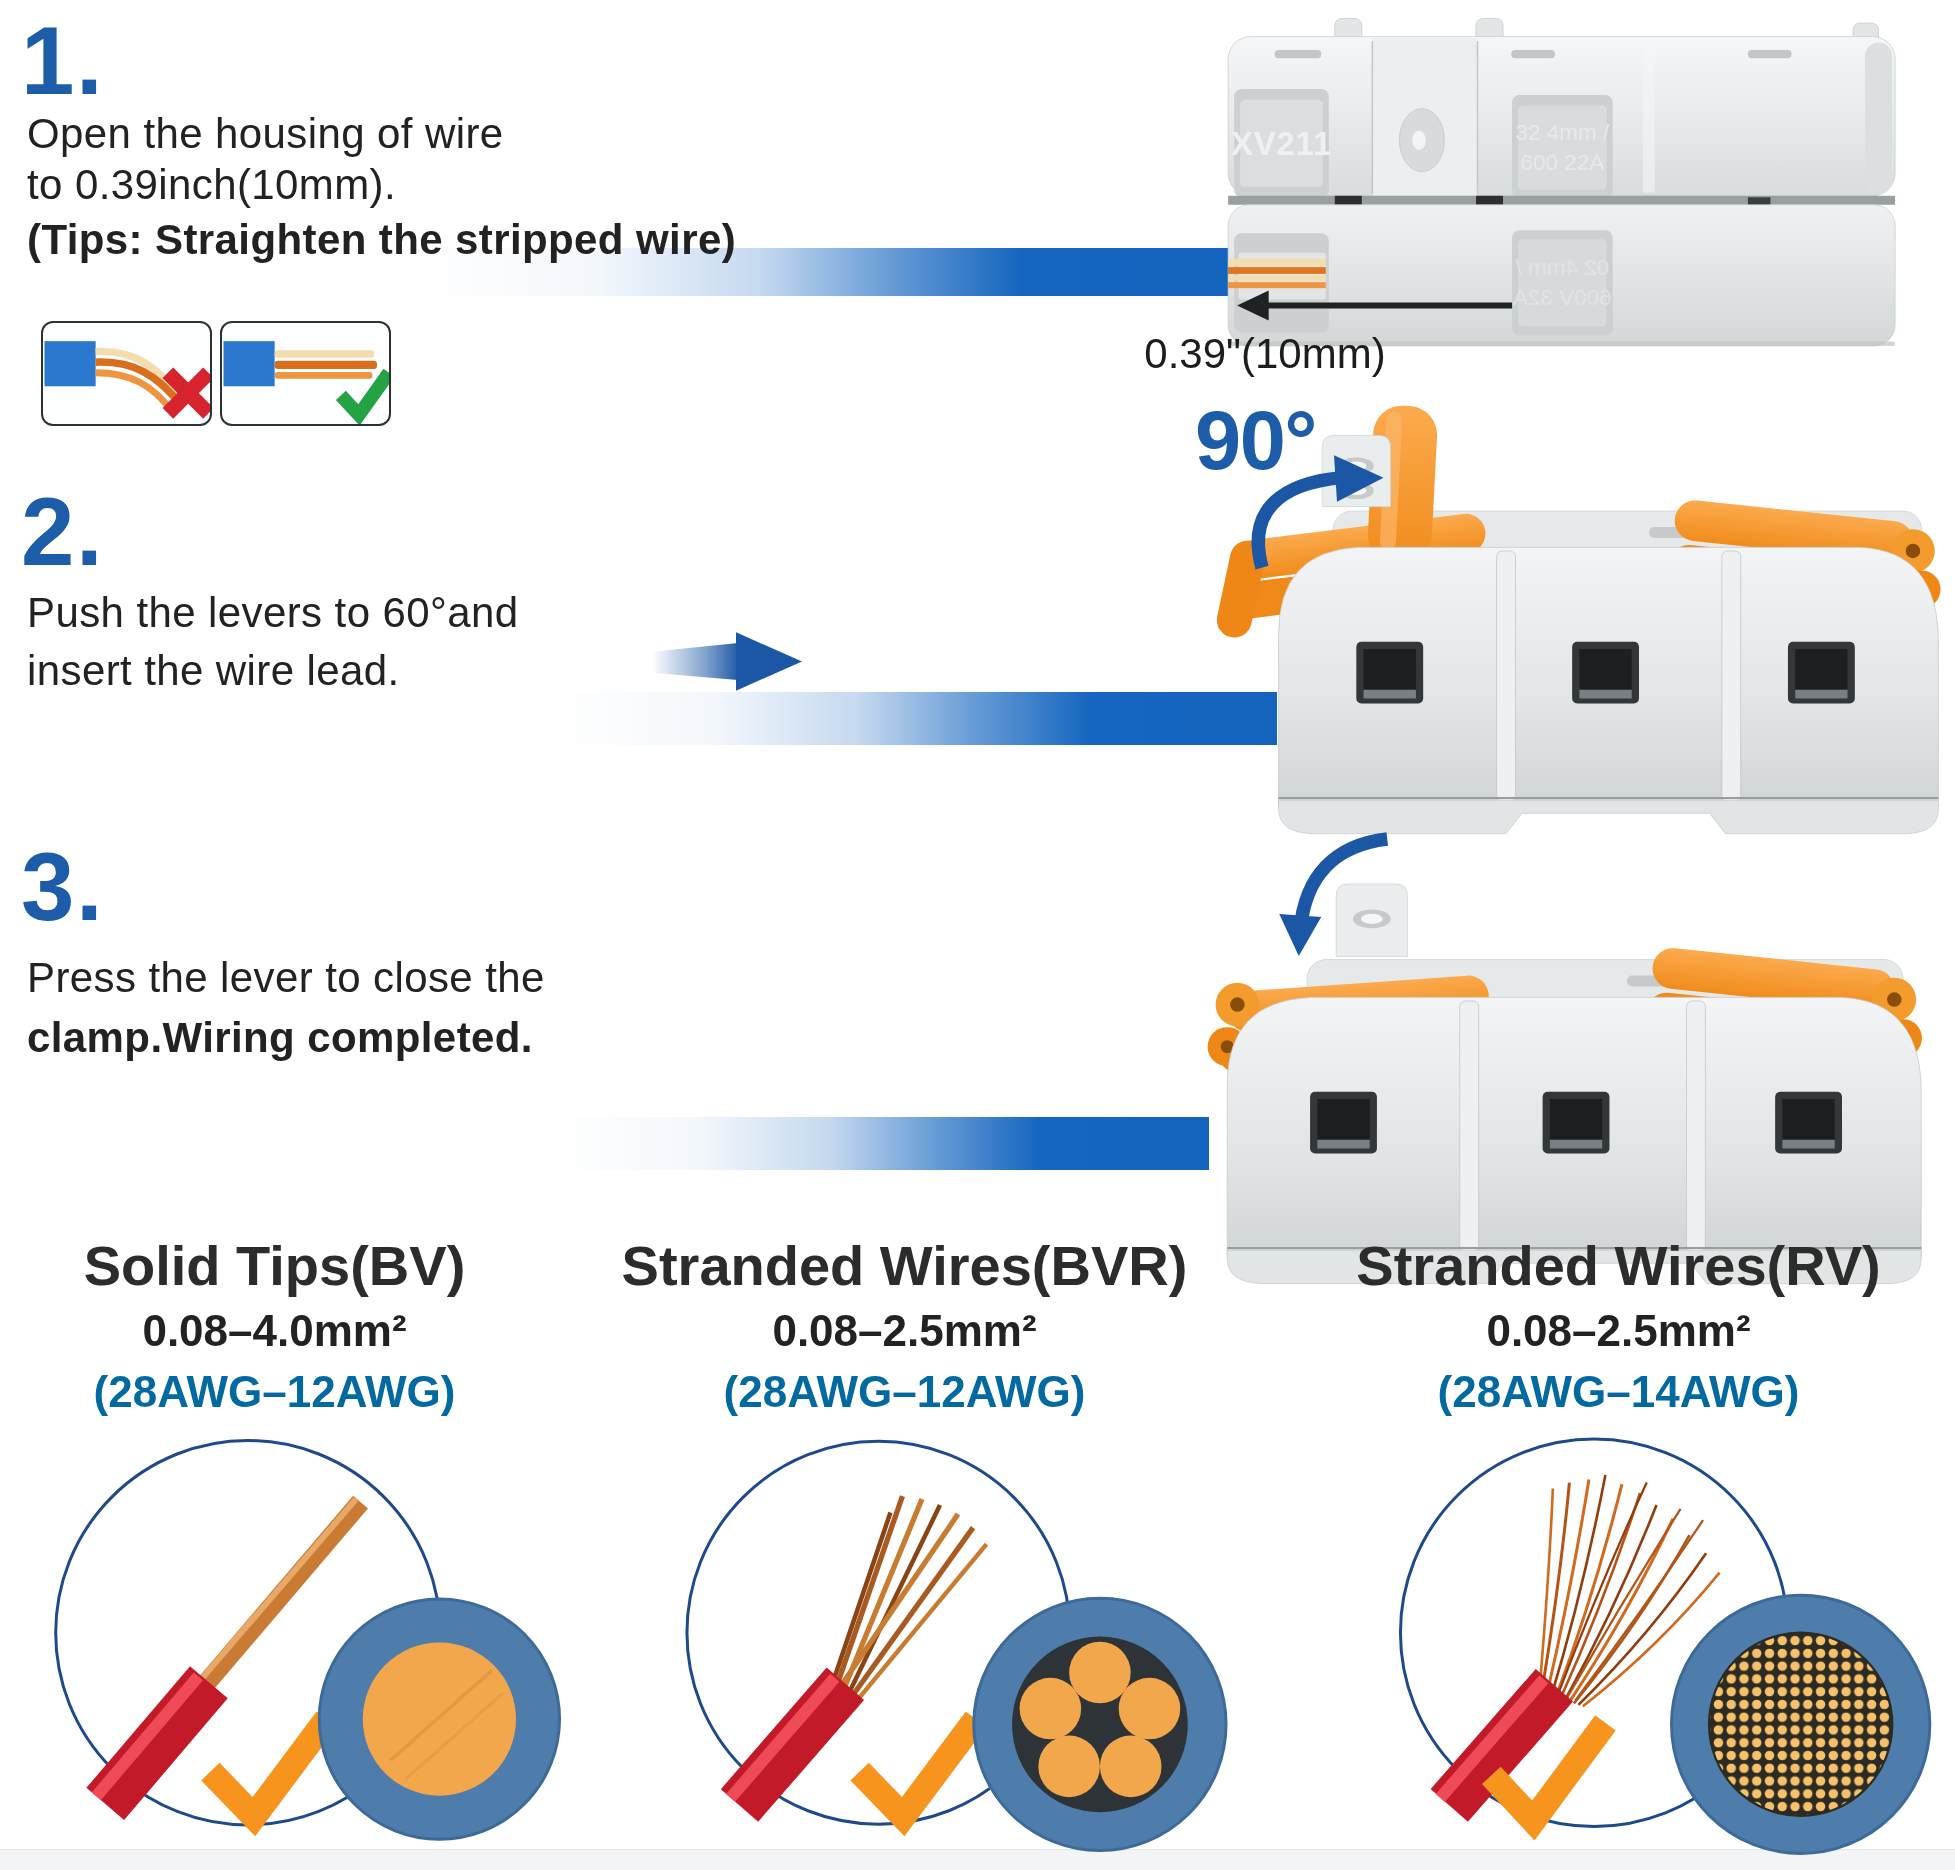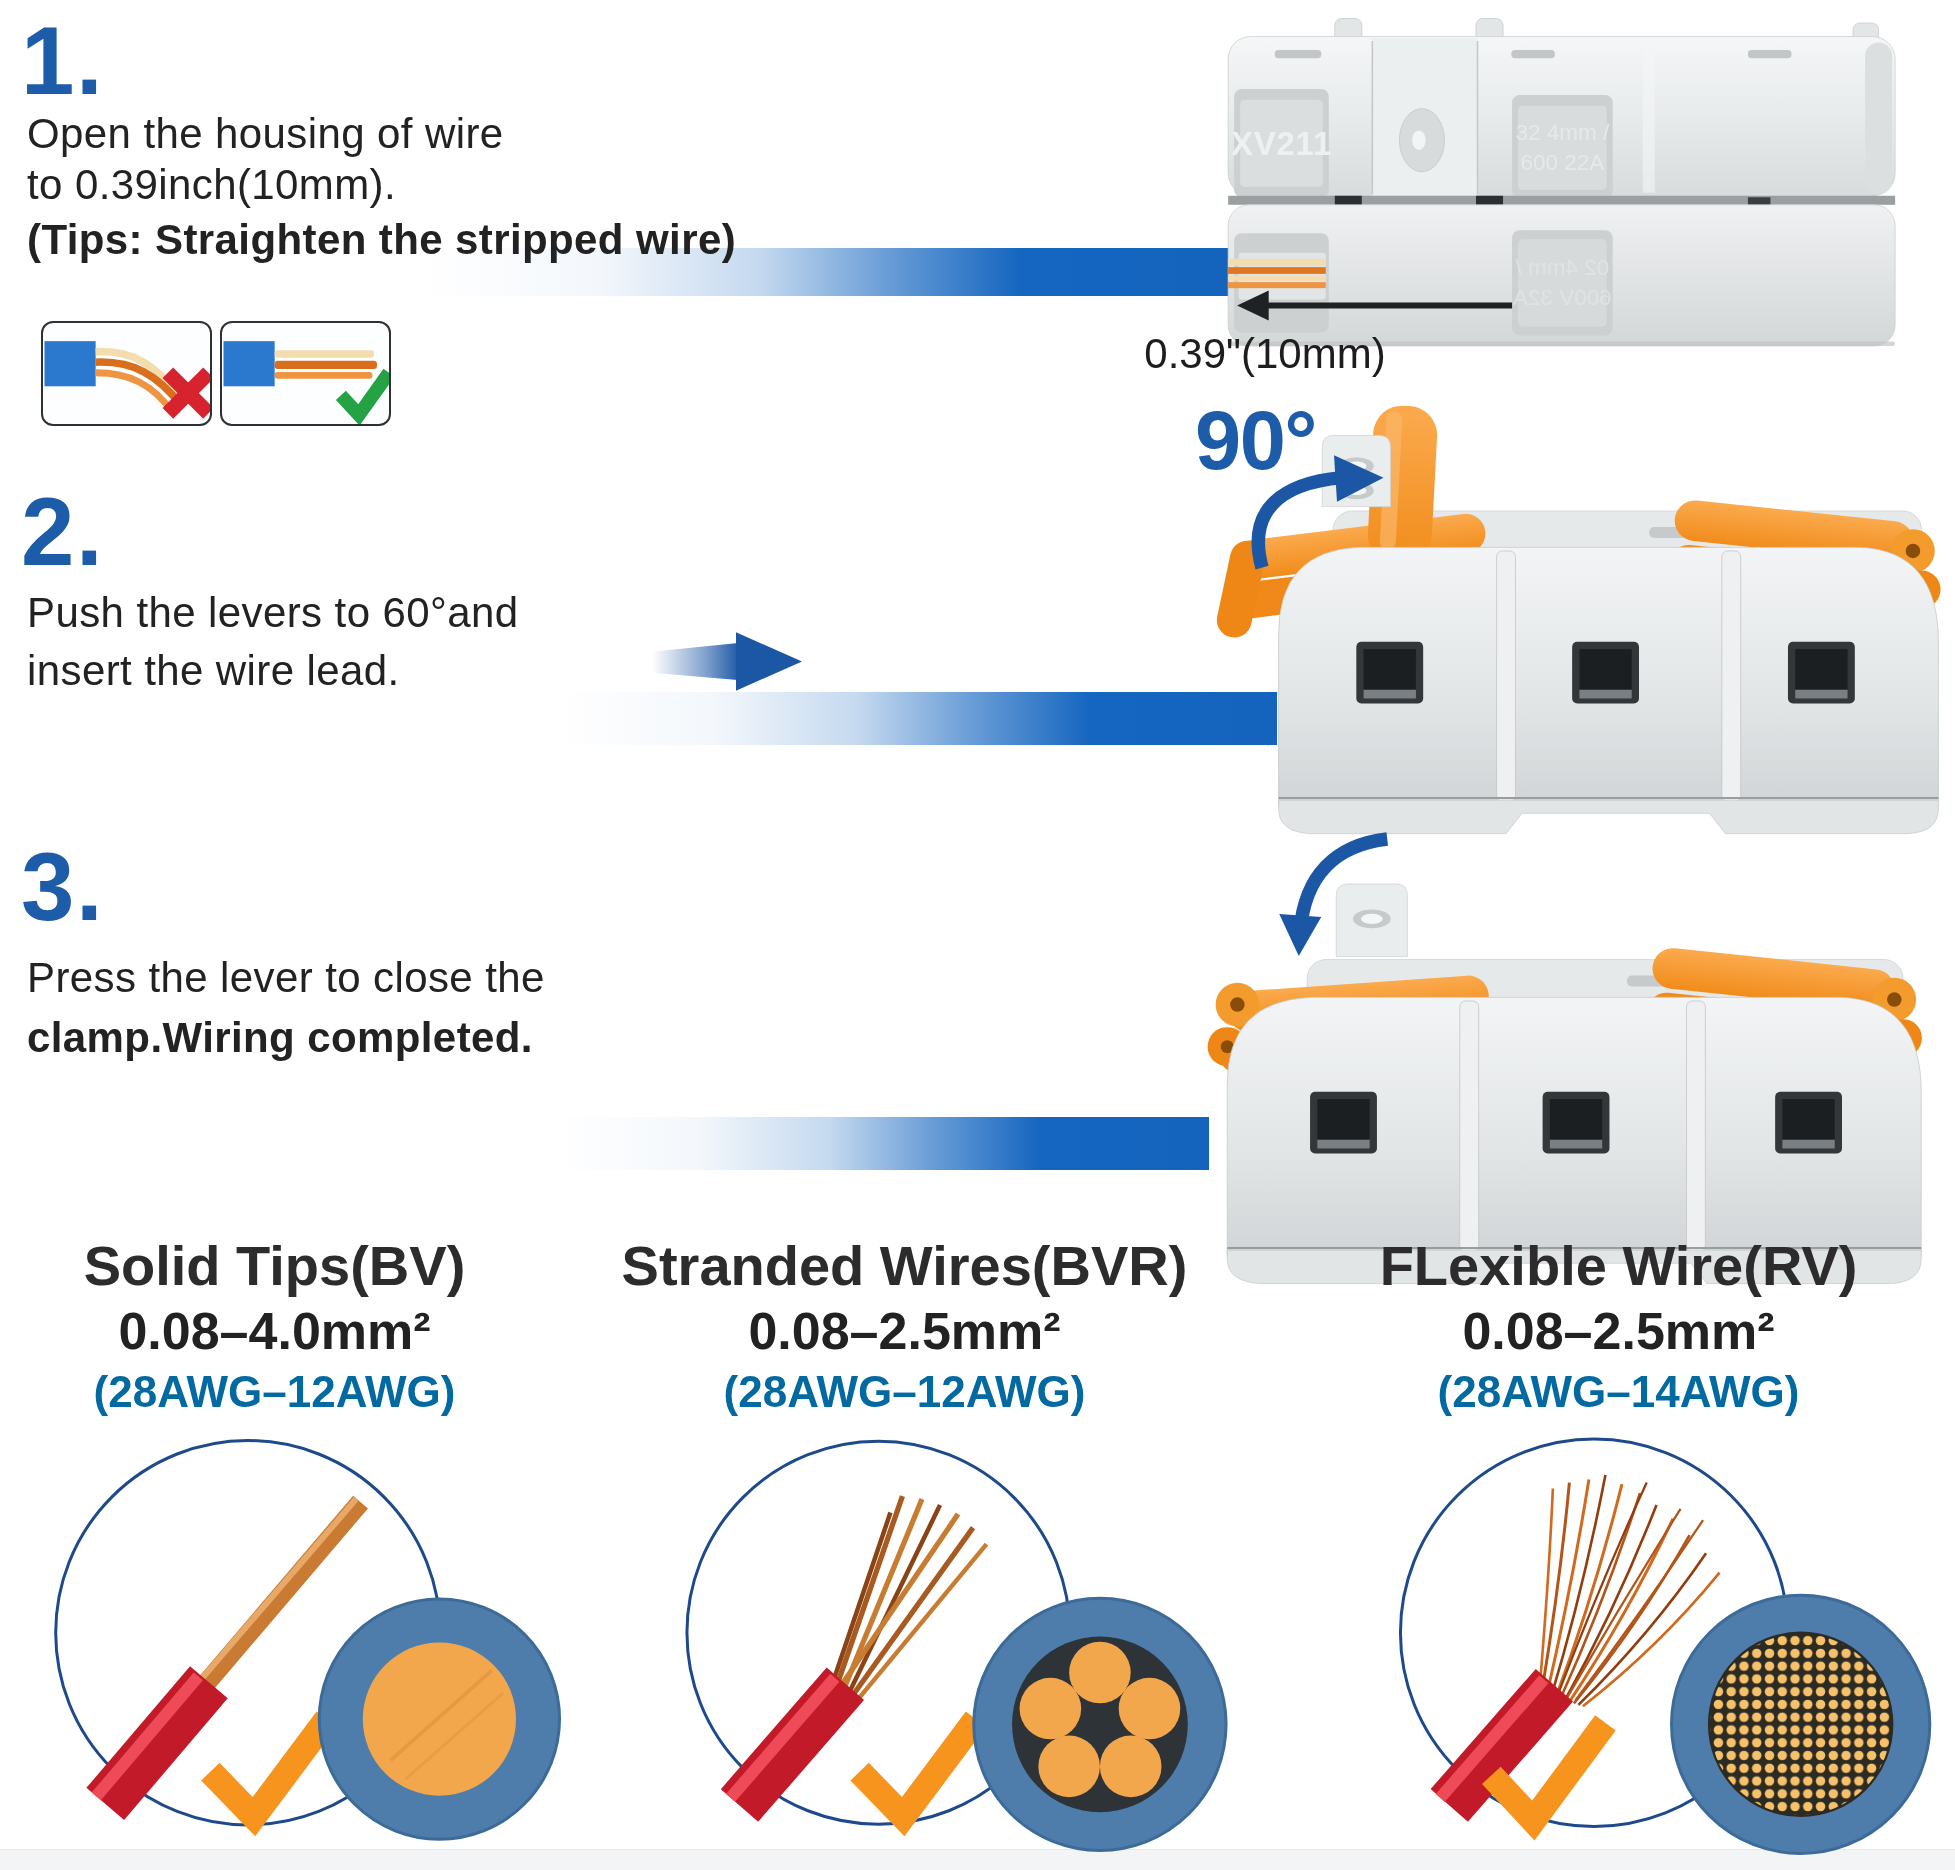--- a/index.html
+++ b/index.html
@@ -12,21 +12,21 @@
   .band{height:48px;z-index:1;
         background:linear-gradient(90deg, rgba(21,102,192,0) 0%, rgba(21,102,192,0.05) 22%,
         rgba(21,102,192,0.25) 42%, rgba(21,102,192,0.65) 58%, #1566c0 74%, #1464be 100%);}
   .strip-label{font-size:42px;color:#1d1d1d;z-index:4;white-space:nowrap;}
   .angle-label{font-size:83px;font-weight:700;color:#1c5ca8;letter-spacing:-1.5px;z-index:4;}
   .tipbox{width:167px;height:101px;background:#fcfeff;border:2.3px solid #2e3134;border-radius:12px;
           z-index:3;overflow:hidden;}
   .svgwrap{z-index:2;}
   .wt-col{text-align:center;z-index:3;}
   .wt-title{font-size:56px;font-weight:700;color:#2c2c2c;white-space:nowrap;line-height:69px;}
-  .wt-range{font-size:52px;font-weight:700;color:#222;line-height:62px;text-align:center;}
+  .wt-range{font-size:44px;font-weight:700;color:#222;line-height:62px;text-align:center;}
   .wt-awg{font-size:44px;font-weight:700;color:#0369a1;line-height:60px;}
   .footer-strip{left:0;top:1849px;width:1955px;height:21px;background:#f2f4f5;border-top:1.5px solid #e4e6e8;z-index:0;}
 </style>
 </head>
 <body>
 
 <div class="canvas">
 
   <div class="abs step-num" style="left:21px;top:6px;">1.</div>
   <div class="abs step-line" style="left:27px;top:110px;">Open the housing of wire</div>
@@ -319,21 +319,21 @@
     <div class="wt-title">Solid Tips(BV)</div>
     <div class="wt-range">0.08–4.0mm²</div>
     <div class="wt-awg">(28AWG–12AWG)</div>
   </div>
   <div class="abs wt-col" style="left:574px;top:1231px;width:661px;">
     <div class="wt-title">Stranded Wires(BVR)</div>
     <div class="wt-range">0.08–2.5mm²</div>
     <div class="wt-awg">(28AWG–12AWG)</div>
   </div>
   <div class="abs wt-col" style="left:1288px;top:1231px;width:661px;">
-    <div class="wt-title">FLexible Wire(RV)</div>
+    <div class="wt-title">Stranded Wires(RV)</div>
     <div class="wt-range">0.08–2.5mm²</div>
     <div class="wt-awg">(28AWG–14AWG)</div>
   </div>
 
   <div class="abs svgwrap" style="left:30px;top:1430px;">
     <svg width="571" height="428" viewBox="0 0 760 570">
       <circle cx="290" cy="270" r="256" fill="#ffffff" stroke="#1e4a8c" stroke-width="4"></circle>
       <line x1="232" y1="340" x2="440" y2="96" stroke="#c97a33" stroke-width="26"></line>
       <line x1="226" y1="334" x2="434" y2="92" stroke="#e8a968" stroke-width="8"></line>
       <g>

